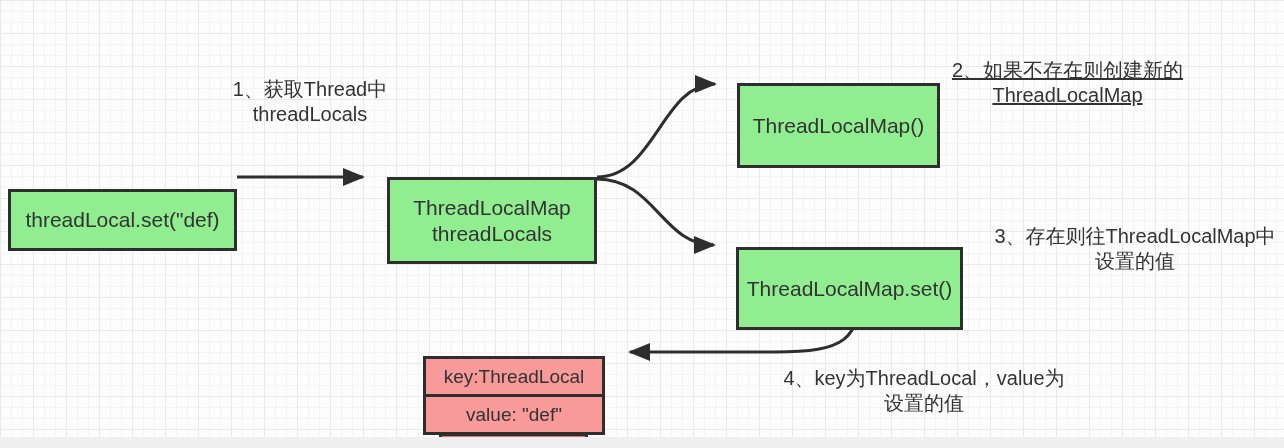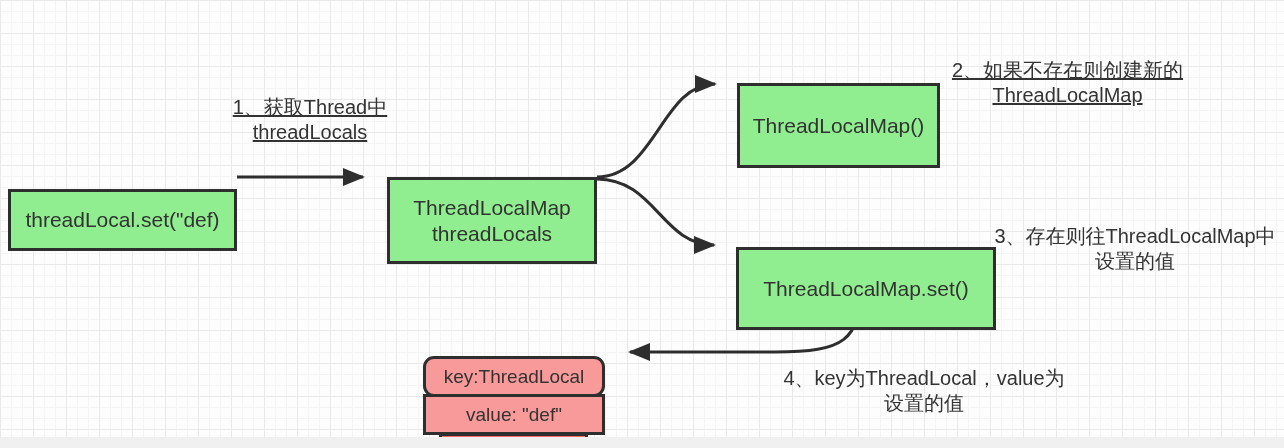--- a/index.html
+++ b/index.html
@@ -42,26 +42,26 @@
   }
   .annotation span{display:block;white-space:nowrap;}
   .bottom-strip{
     position:absolute;left:0;bottom:0;width:1284px;height:11px;
     background:#f0f0f0;
   }
   
   #n-set{left:8px;top:145px;width:229px;height:62px;}
   #n-map{left:387px;top:133px;width:210px;height:87px;}
   #n-ctor{left:737px;top:39px;width:203px;height:85px;}
-  #n-setfn{left:736px;top:203px;width:260px;height:83px;}
-  #n-key{left:423px;top:312px;width:182px;height:41px;border-radius:11px;}
+  #n-setfn{left:736px;top:203px;width:227px;height:83px;}
+  #n-key{left:423px;top:312px;width:182px;height:41px;}
   #n-value{left:423px;top:350px;width:182px;height:41px;}
   #n-entry{left:439px;top:389px;width:149px;height:57px;}
   
-  #a-1{left:220px;top:95px;width:180px;text-decoration:underline;}
+  #a-1{left:220px;top:77px;width:180px;}
   #a-2{left:945px;top:58px;width:245px;text-decoration:underline;}
   #a-3{left:985px;top:224px;width:300px;}
   #a-4{left:778px;top:366px;width:292px;}
 </style>
 </head>
 <body>
 
 <div class="canvas">
 
   <svg class="arrows" viewBox="0 0 1284 448" xmlns="http://www.w3.org/2000/svg">

